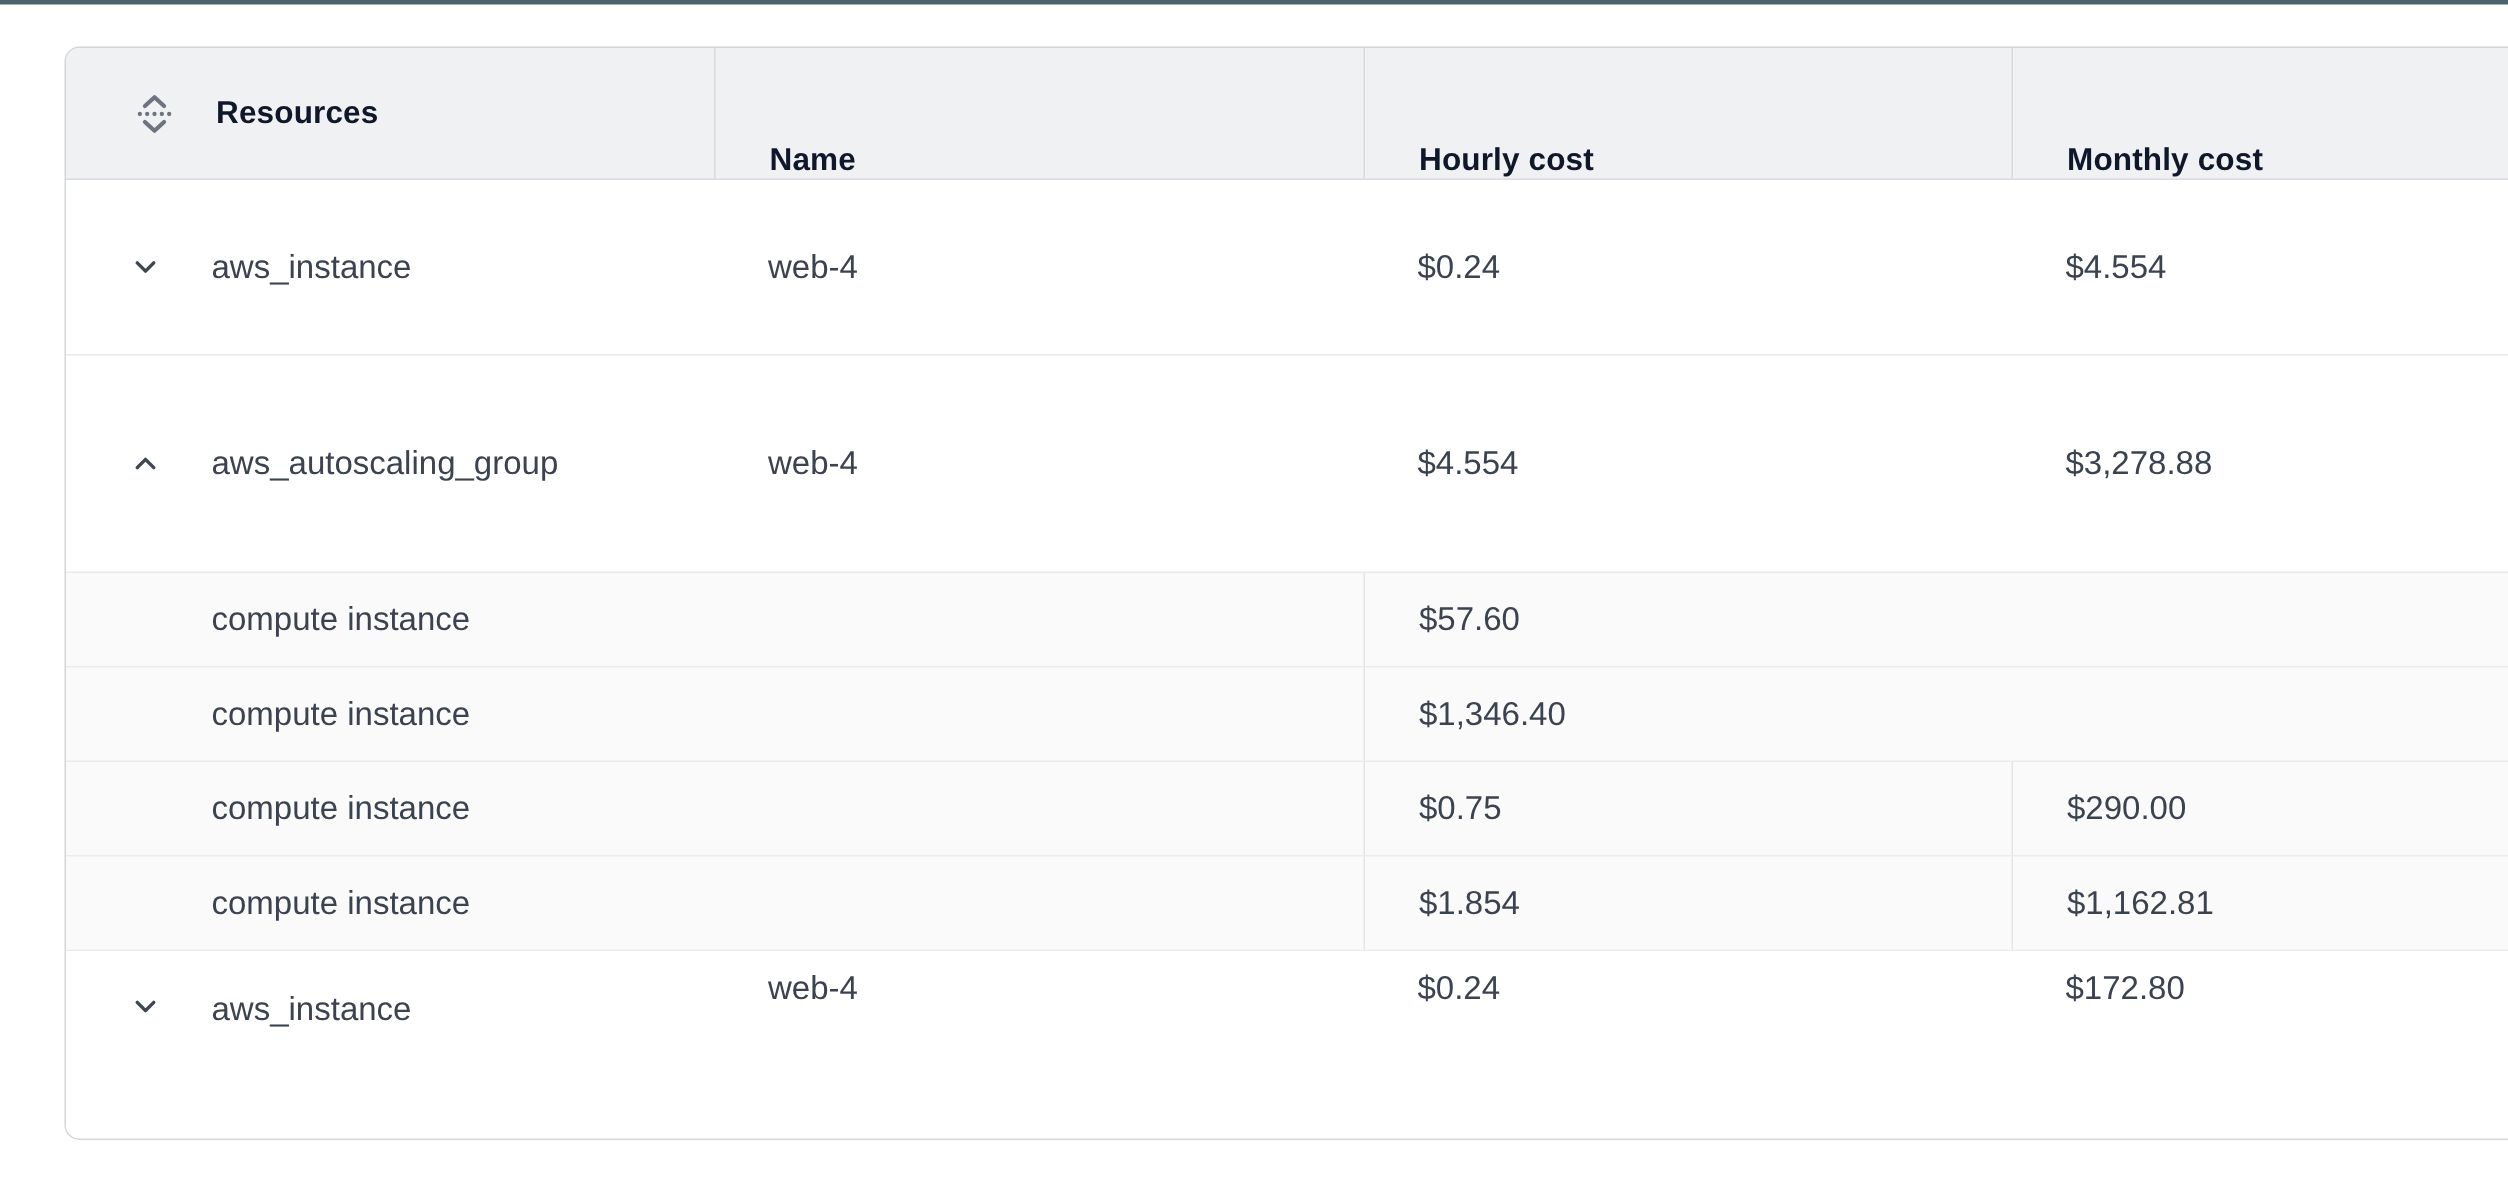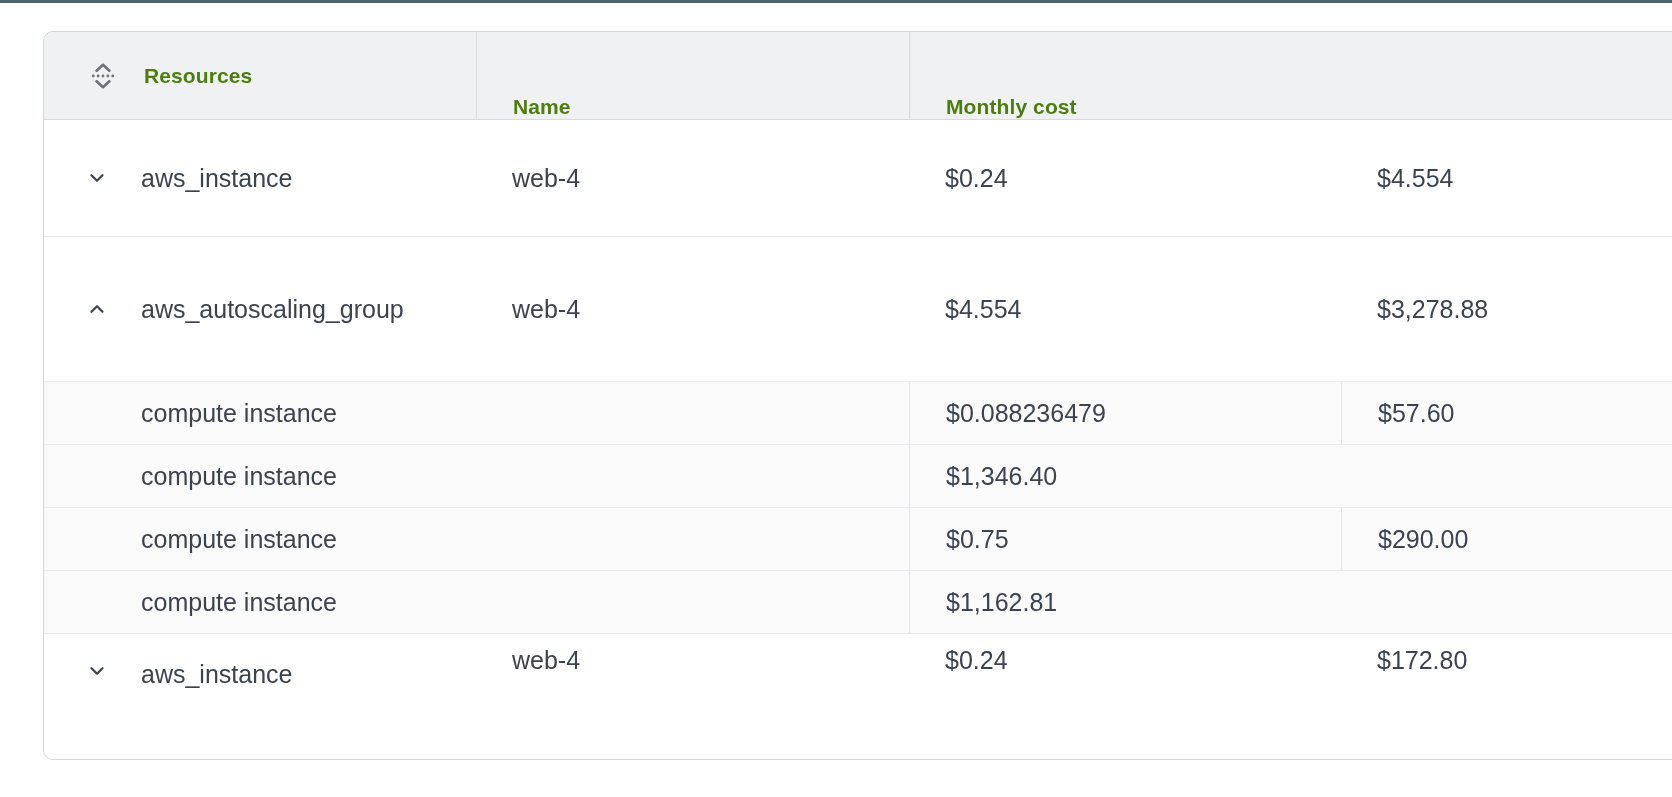--- a/index.html
+++ b/index.html
@@ -20,32 +20,32 @@
   .grid-row{
     display:grid;grid-template-columns:432px 433px 432px 1fr;
     box-sizing:border-box;
   }
   
   .thead{
     height:88px;background:#f0f1f3;border-bottom:1px solid #d8dadd;
   }
   .th{
     display:flex;align-items:center;padding-left:36px;box-sizing:border-box;
-    font-size:21px;font-weight:700;color:#4d7c0f;letter-spacing:.1px;
+    font-size:21px;font-weight:700;color:#0f172a;letter-spacing:.1px;
   }
   .th + .th{border-left:1px solid #d8dadd;align-items:flex-end;}
   .th.res-h{padding-left:42px;}
   .drag{
     display:inline-flex;align-items:center;justify-content:center;
     width:34px;height:34px;margin-right:24px;color:#6d7480;cursor:grab;flex:0 0 auto;
   }
   
   .cell{
     display:flex;align-items:center;padding-left:36px;box-sizing:border-box;
-    font-size:25px;font-weight:400;color:#3b4350;
+    font-size:22px;font-weight:400;color:#3b4350;
   }
   .cell.res{padding-left:42px;}
   .chev{
     display:inline-flex;align-items:center;justify-content:center;
     width:22px;height:22px;margin-right:33px;color:#3f4753;cursor:pointer;flex:0 0 auto;
   }
   .chev svg{transition:transform .1s;}
   .chev.up svg{transform:rotate(180deg);}
   
   .rrow{height:116px;background:#ffffff;}
@@ -74,20 +74,23 @@
           <circle cx="16" cy="16" r="1.35" fill="currentColor"></circle>
           <circle cx="20.6" cy="16" r="1.35" fill="currentColor"></circle>
           <circle cx="25.2" cy="16" r="1.35" fill="currentColor"></circle>
           <polyline points="10,21 16,26.5 22,21" stroke="currentColor" stroke-width="2.6" stroke-linecap="round" stroke-linejoin="round" fill="none"></polyline>
         </svg>
       </span>
       <span>Resources</span>
     </div>
     <div class="th">
       <span>Name</span>
+    </div>
+    <div class="th">
+      <span>Hourly cost</span>
     </div>
     <div class="th">
       <span>Monthly cost</span>
     </div>
   </div>
   <div id="tbody">
       <div class="grid-row rrow">
     <div class="cell res">
       <span class="chev">
         <svg width="22" height="22" viewBox="0 0 20 20" fill="none">
@@ -123,23 +126,20 @@
     </div>
     <div class="cell cost">
       <span>$3,278.88</span>
     </div>
   </div>
       <div class="grid-row srow">
     <div class="cell sublabel">
       <span>compute instance</span>
     </div>
     <div class="cell cost">
-      <span>$0.088236479</span>
-    </div>
-    <div class="cell cost">
       <span>$57.60</span>
     </div>
   </div>
       <div class="grid-row srow">
     <div class="cell sublabel">
       <span>compute instance</span>
     </div>
     <div class="cell cost">
       <span>$1,346.40</span>
     </div>
@@ -151,20 +151,23 @@
     <div class="cell cost">
       <span>$0.75</span>
     </div>
     <div class="cell cost">
       <span>$290.00</span>
     </div>
   </div>
       <div class="grid-row srow">
     <div class="cell sublabel">
       <span>compute instance</span>
+    </div>
+    <div class="cell cost">
+      <span>$1.854</span>
     </div>
     <div class="cell cost">
       <span>$1,162.81</span>
     </div>
   </div>
       <div class="grid-row rrow last">
     <div class="cell res">
       <span class="chev">
         <svg width="22" height="22" viewBox="0 0 20 20" fill="none">
           <polyline points="5,7.5 10,12.5 15,7.5" stroke="currentColor" stroke-width="2.1" stroke-linecap="round" stroke-linejoin="round" fill="none"></polyline>

